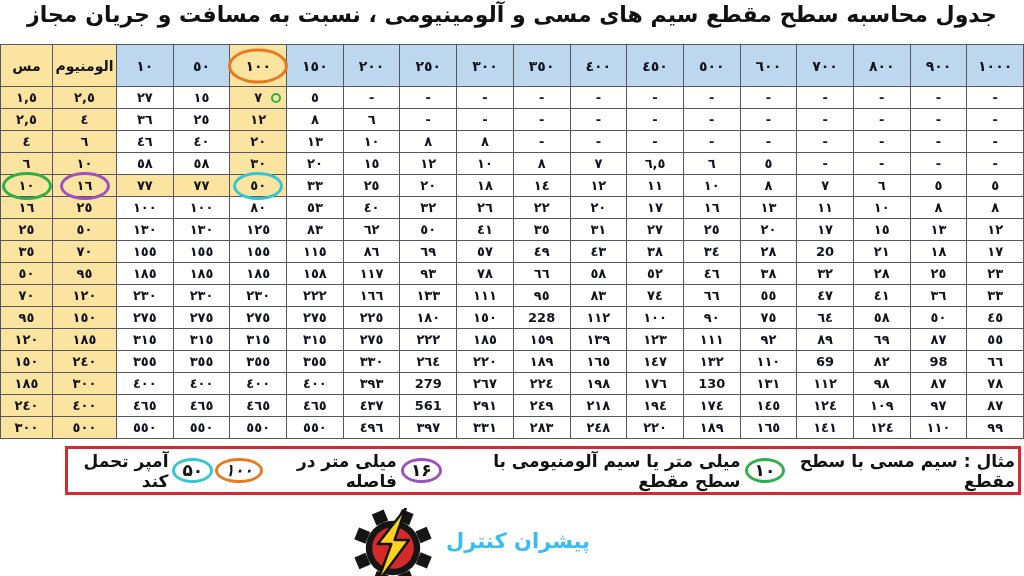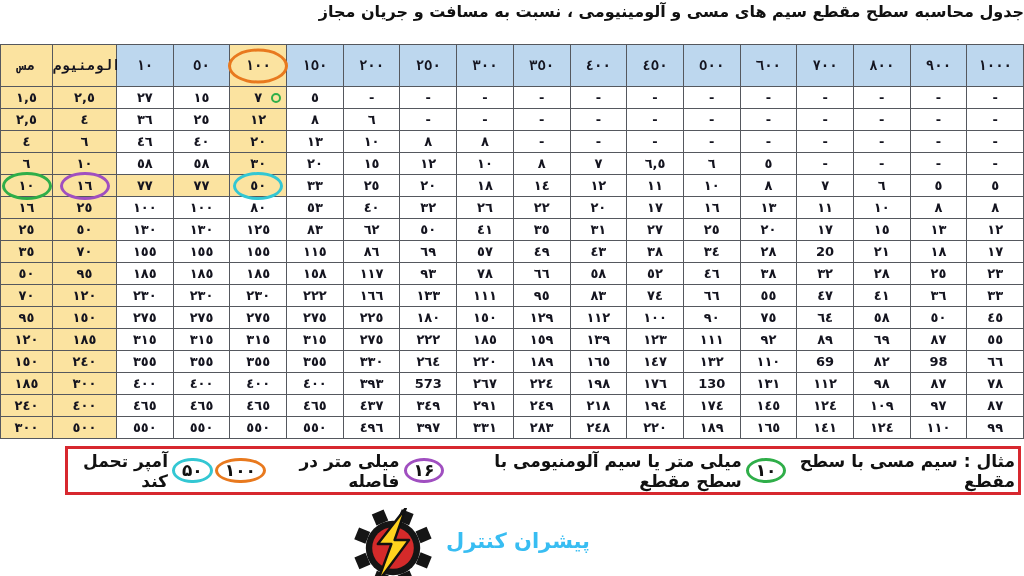--- a/index.html
+++ b/index.html
@@ -1,38 +1,38 @@
 <!DOCTYPE html>
 <html lang="fa"><head>
 <meta charset="utf-8">
 <style>
   html,body{margin:0;padding:0;}
   body{
     width:1024px;height:576px;position:relative;background:#ffffff;
     font-family:"DejaVu Sans",sans-serif;overflow:hidden;
   }
   .title{
-    position:absolute;top:2px;left:0;width:100%;
-    font-size:16px;font-weight:bold;color:#111;direction:rtl;
+    position:absolute;top:2px;left:0;width:100%;text-align:center;
+    font-size:22px;font-weight:bold;color:#111;direction:rtl;
   }
   table.wire{
     position:absolute;top:44px;left:0;width:1024px;
     border-collapse:collapse;table-layout:fixed;
     border:1px solid #3a3a3a;
   }
   table.wire col.c-cu{width:52px;}
   table.wire col.c-al{width:64px;}
   table.wire th,table.wire td{
     border:1px solid #55585e;text-align:center;vertical-align:middle;
     color:#14141f;font-weight:bold;padding:0;position:relative;
     overflow:visible;white-space:nowrap;
   }
   table.wire thead tr{height:42px;}
   table.wire tbody tr{height:22px;}
-  table.wire th{background:#bdd7ee;font-size:14px;font-family:Liberation Mono, monospace;}
+  table.wire th{background:#bdd7ee;font-size:14px;}
   table.wire td{background:#ffffff;font-size:13px;direction:ltr;}
   table.wire .yl{background:#fbe3a0 !important;}
   .circle-ellipse{
     position:absolute;left:50%;top:50%;transform:translate(-50%,-50%);
     width:44px;height:22px;border:3px solid;border-radius:50%;
     pointer-events:none;z-index:3;
   }
   .circle-ellipse.hdr{width:54px;height:29px;}
   .circle-dot{
     position:absolute;right:5px;top:50%;transform:translateY(-50%);
@@ -311,21 +311,21 @@
       <tr>
         <td class="yl">٩٥</td>
         <td class="yl">١٥٠</td>
         <td>٢٧٥</td>
         <td>٢٧٥</td>
         <td>٢٧٥</td>
         <td>٢٧٥</td>
         <td>٢٢٥</td>
         <td>١٨٠</td>
         <td>١٥٠</td>
-        <td>١٢٩</td>
+        <td>228</td>
         <td>١١٢</td>
         <td>١٠٠</td>
         <td>٩٠</td>
         <td>٧٥</td>
         <td>٦٤</td>
         <td>٥٨</td>
         <td>٥٠</td>
         <td>٤٥</td>
       </tr>
       <tr>
@@ -369,41 +369,41 @@
         <td>٦٦</td>
       </tr>
       <tr>
         <td class="yl">١٨٥</td>
         <td class="yl">٣٠٠</td>
         <td>٤٠٠</td>
         <td>٤٠٠</td>
         <td>٤٠٠</td>
         <td>٤٠٠</td>
         <td>٣٩٣</td>
-        <td>573</td>
+        <td>279</td>
         <td>٢٦٧</td>
         <td>٢٢٤</td>
         <td>١٩٨</td>
         <td>١٧٦</td>
         <td>130</td>
         <td>١٣١</td>
         <td>١١٢</td>
         <td>٩٨</td>
         <td>٨٧</td>
         <td>٧٨</td>
       </tr>
       <tr>
         <td class="yl">٢٤٠</td>
         <td class="yl">٤٠٠</td>
         <td>٤٦٥</td>
         <td>٤٦٥</td>
         <td>٤٦٥</td>
         <td>٤٦٥</td>
         <td>٤٣٧</td>
-        <td>٣٤٩</td>
+        <td>561</td>
         <td>٢٩١</td>
         <td>٢٤٩</td>
         <td>٢١٨</td>
         <td>١٩٤</td>
         <td>١٧٤</td>
         <td>١٤٥</td>
         <td>١٢٤</td>
         <td>١٠٩</td>
         <td>٩٧</td>
         <td>٨٧</td>
@@ -430,21 +430,21 @@
       </tr>
     </tbody>
 </table>
 
 <div class="example-box" style="border-color: rgb(215, 40, 47);">
     <span class="seg">مثال : سیم مسی با سطح مقطع</span>
     <span class="seg circled" style="border-color: rgb(47, 174, 73);">۱۰</span>
     <span class="seg">میلی متر یا سیم آلومنیومی با سطح مقطع</span>
     <span class="seg circled" style="border-color: rgb(160, 79, 192);">۱۶</span>
     <span class="seg">میلی متر در فاصله</span>
-    <span class="seg circled" style="border-color: rgb(232, 121, 30);">۱۰۰</span>
+    <span class="seg circled" style="border-color: rgb(232, 121, 30); font-style: italic;">۱۰۰</span>
     <span class="seg circled" style="border-color: rgb(51, 199, 211);">۵۰</span>
     <span class="seg">آمپر تحمل کند</span>
   </div>
 
 <div class="brand">
   <svg width="82" height="80" viewBox="0 0 100 100">
     <g fill="#151515">
       <g id="teeth">
           <rect x="42" y="1" width="16" height="15" transform="rotate(22 50 50)"></rect>
           <rect x="42" y="1" width="16" height="15" transform="rotate(67 50 50)"></rect>

